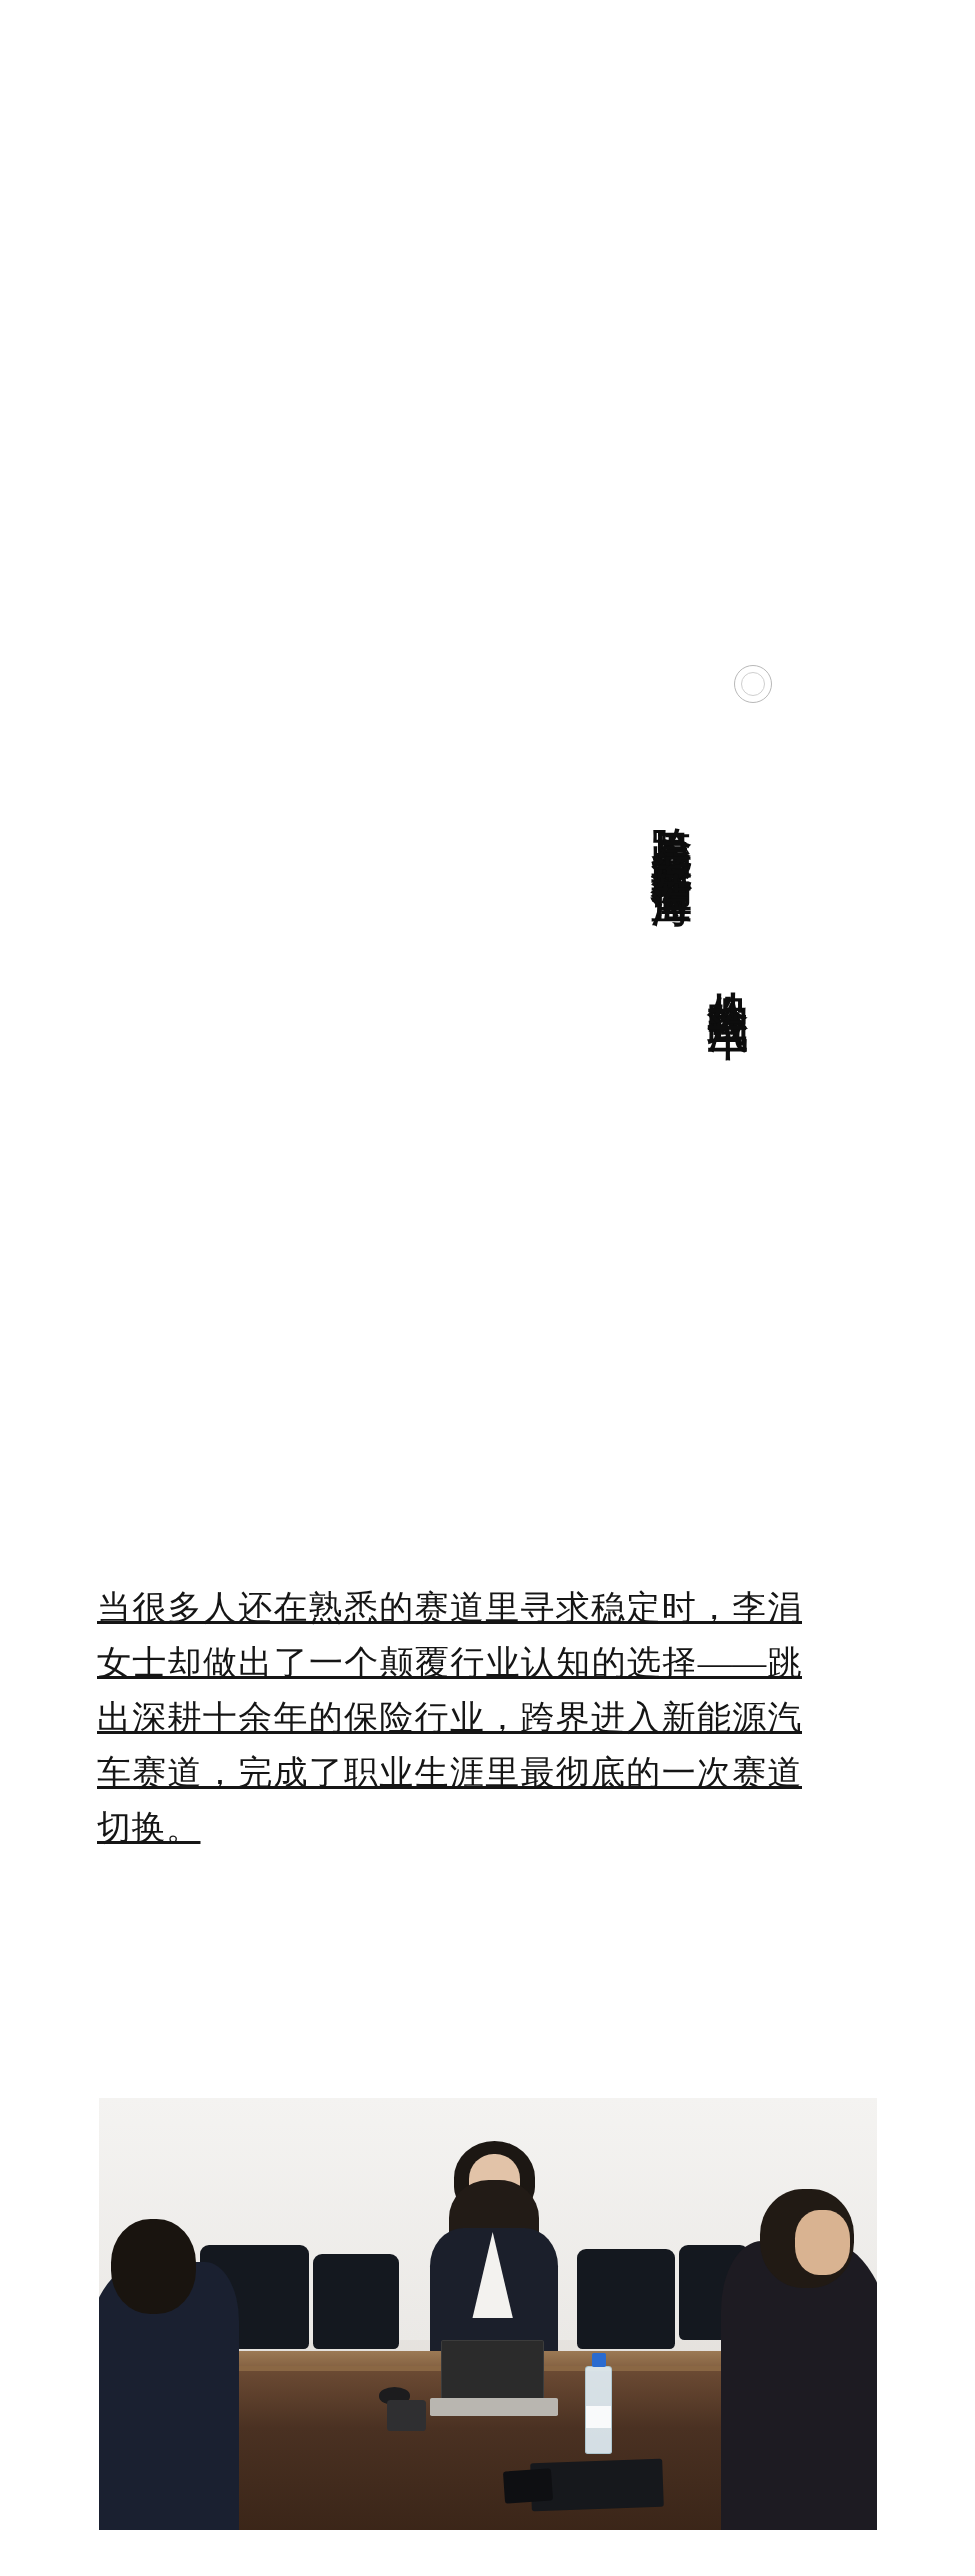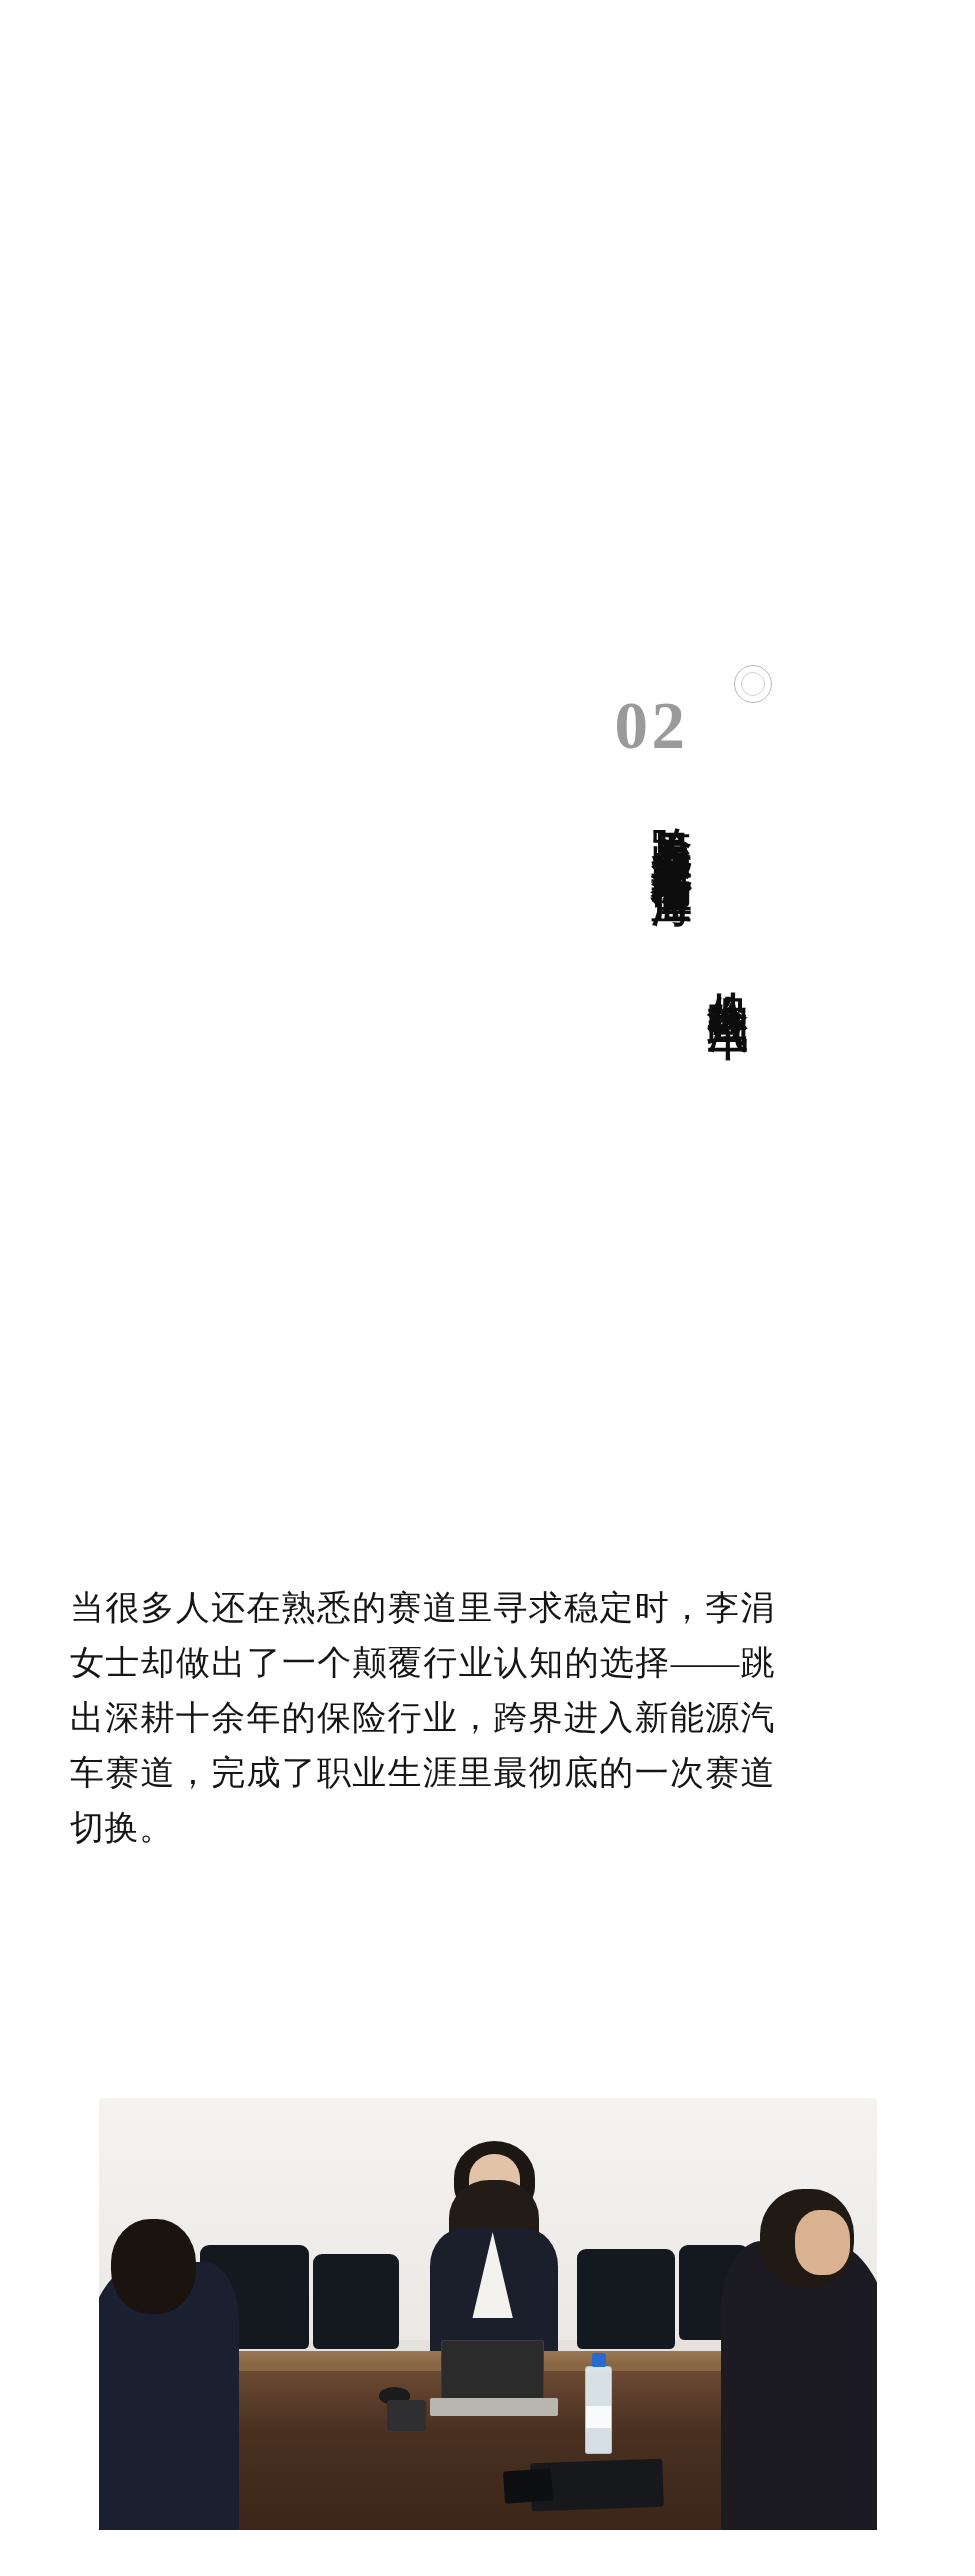--- a/index.html
+++ b/index.html
@@ -31,23 +31,24 @@
     color: #151515;
     text-align: justify;
     font-family: "Liberation Serif", "DejaVu Serif", serif;
   }
   #para-1 {
     left: 85px;
     top: 50px;
     width: 805px;
   }
   #para-2 {
-    left: 70px;
+    left: 97px;
     top: 1546px;
     width: 705px;
+    text-decoration: underline;
   }
 
   
   .section-number {
     position: absolute;
     left: 543px;
     top: 687px;
     width: 217px;
     text-align: center;
     font-size: 67px;
@@ -291,21 +292,20 @@
     background: #1c1c1e;
     border-radius: 50%;
   }
 </style>
 </head>
 <body>
 
 <div class="page">
 
 
-  <div class="section-number">02</div>
 
   <div class="ring-icon">
     <div class="outer"></div>
     <div class="inner"></div>
   </div>
 
   <div class="vertical-head">
     <div class="vline vline-1">从保险到汽车，</div>
     <div class="vline vline-2">跨界入局新能源后市场价值蓝海</div>
   </div>

